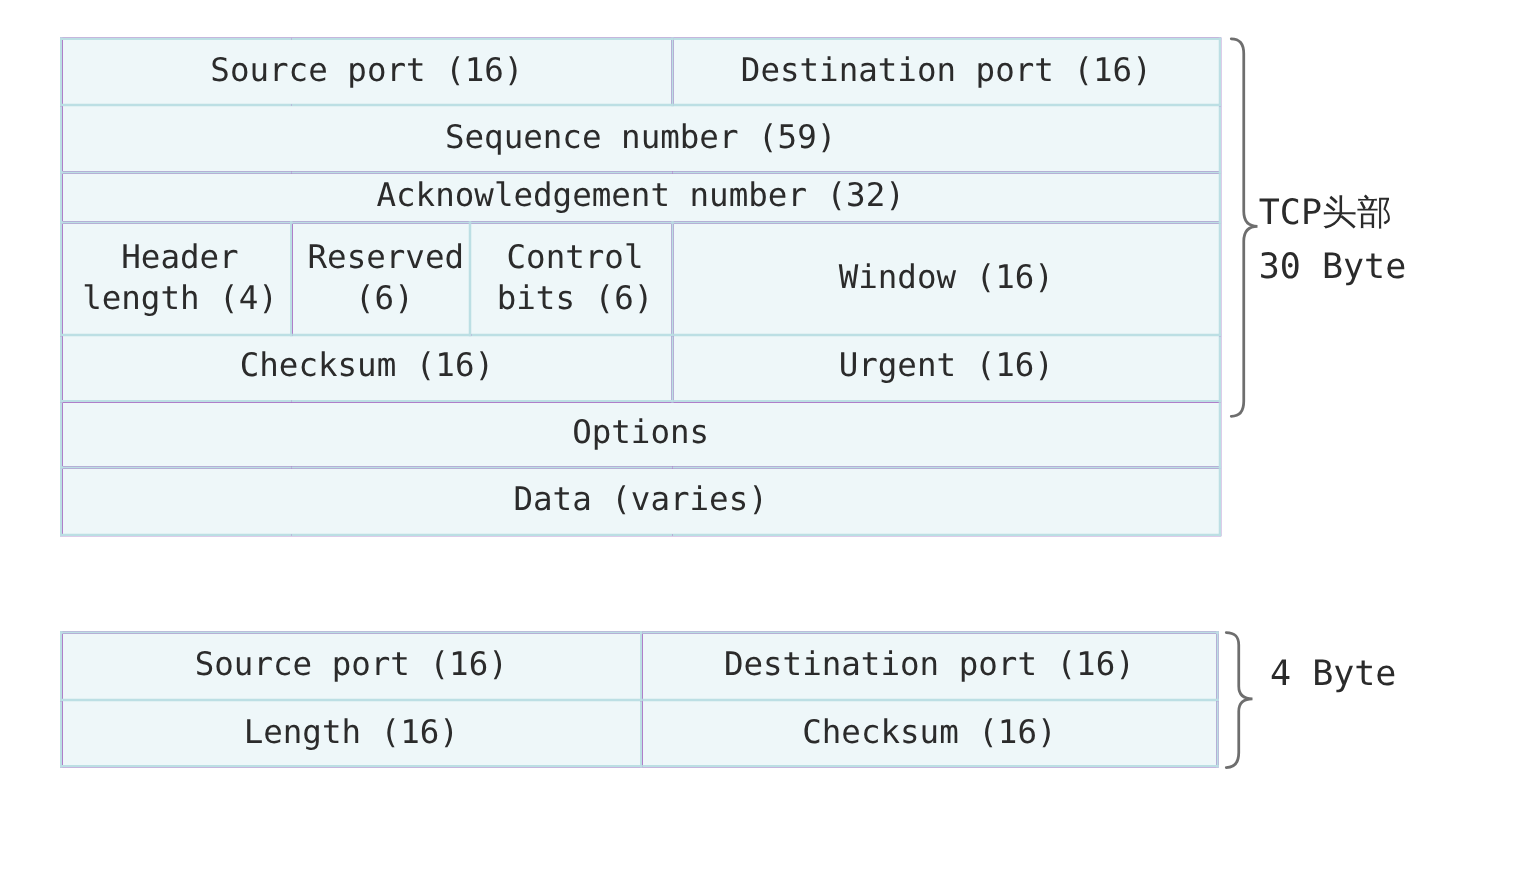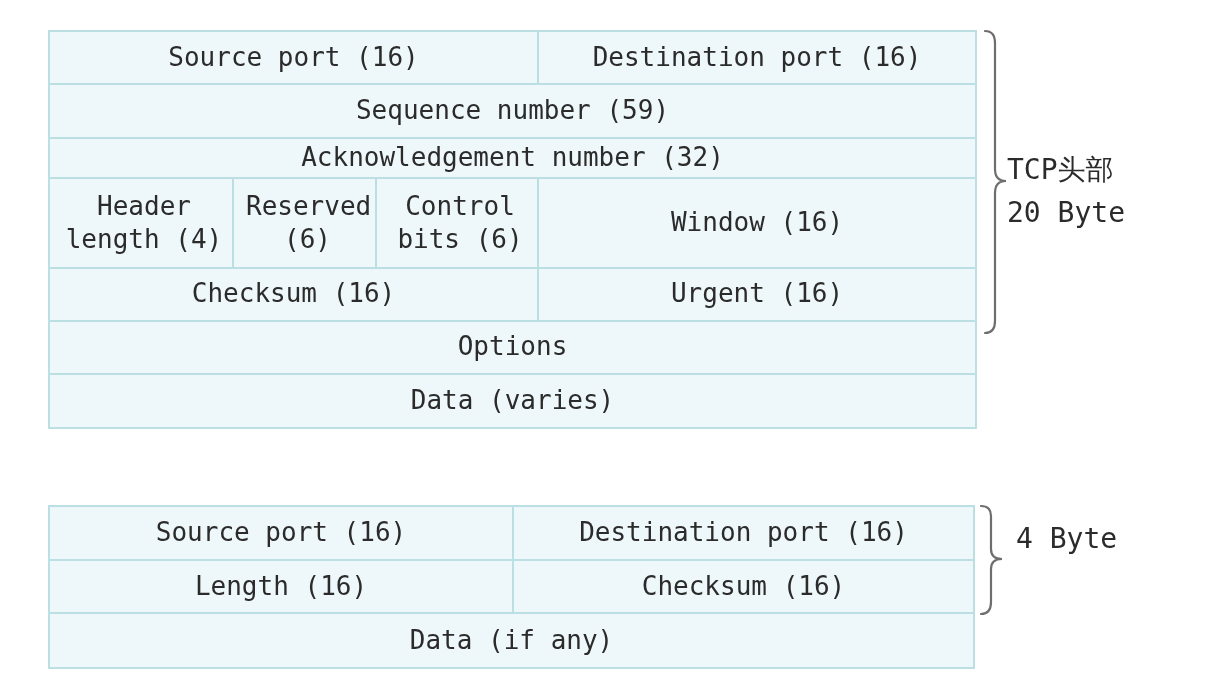--- a/index.html
+++ b/index.html
@@ -98,40 +98,37 @@
   </tr>
 </tbody>
   </table>
 
 <svg class="brace" id="tcp-brace" width="28" height="306" viewBox="0 0 28 306">
   <path d="M 3 2 Q 13 2 13 14 L 13 140 Q 13 152 24 152 Q 13 152 13 164 L 13 292 Q 13 304 3 304"></path>
 </svg>
 
 <div class="brace-label" id="tcp-label">
   <div>TCP头部</div>
-  <div>20 Byte</div>
+  <div>30 Byte</div>
 </div>
 
 <table class="packet" id="udp-table">
   <colgroup>
     <col style="width:464px">
       <col style="width:461px">
   </colgroup>
   <tbody>
       <tr style="height:54px">
     <td>Source port (16)</td>
     <td>Destination port (16)</td>
   </tr>
   <tr style="height:53px">
     <td>Length (16)</td>
     <td>Checksum (16)</td>
   </tr>
-  <tr style="height:55px">
-    <td colspan="2">Data (if any)</td>
-  </tr>
 </tbody>
   </table>
 
 <svg class="brace" id="udp-brace" width="28" height="112" viewBox="0 0 28 112">
   <path d="M 3 2 Q 13 2 13 12 L 13 45 Q 13 55 24 55 Q 13 55 13 65 L 13 98 Q 13 110 3 110"></path>
 </svg>
 
 <div class="brace-label" id="udp-label">
   <div>4 Byte</div>
 </div>

